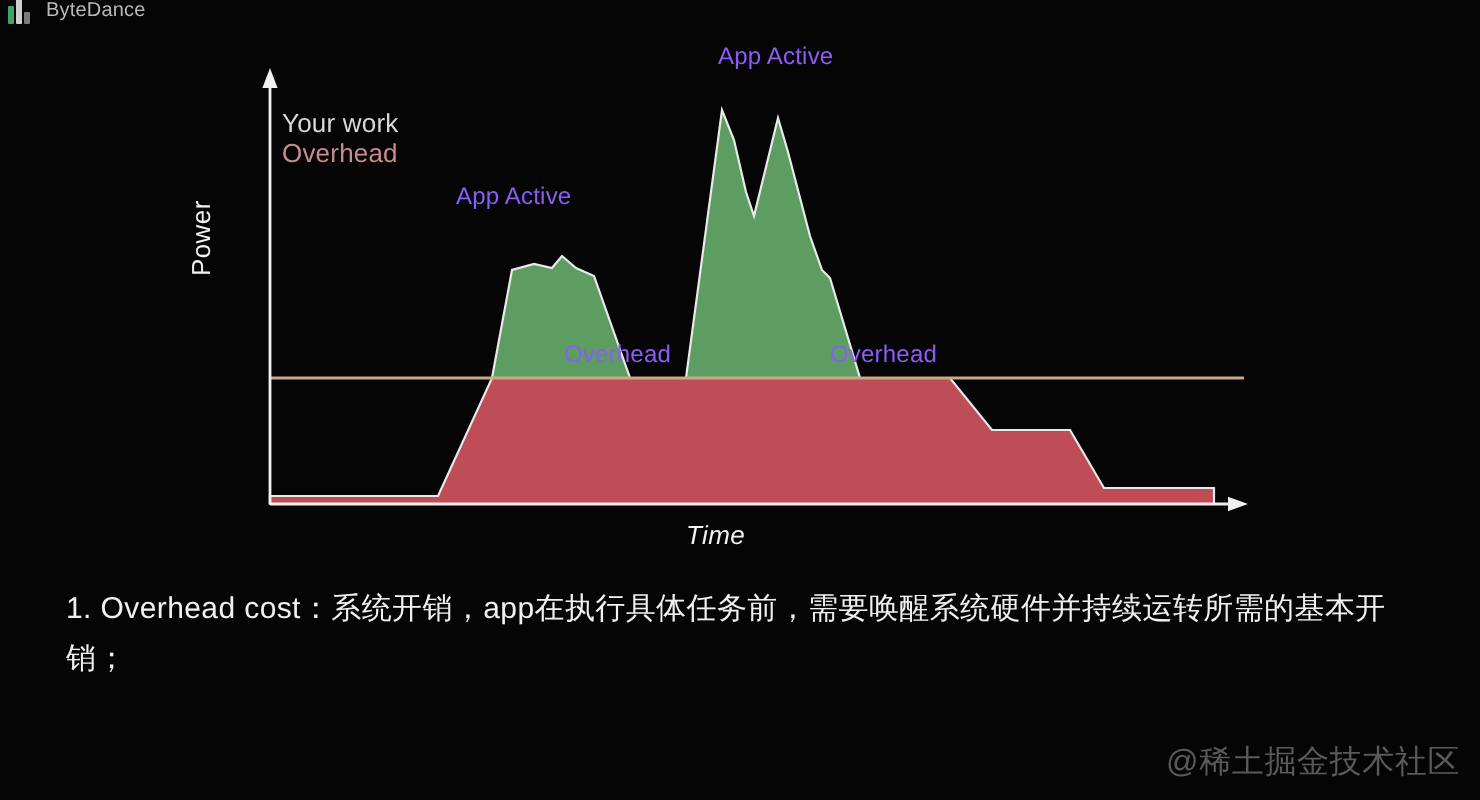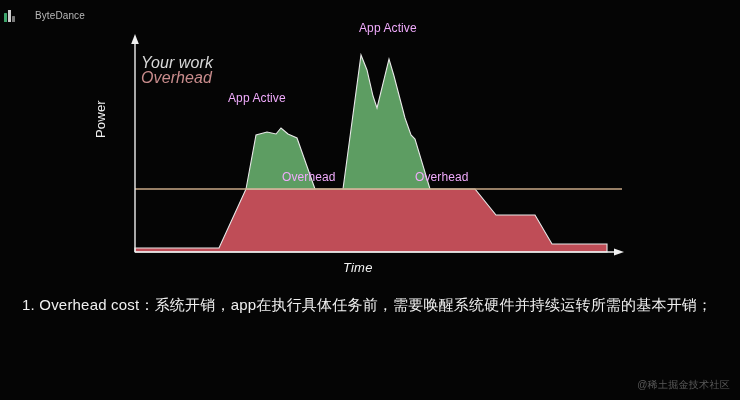--- a/index.html
+++ b/index.html
@@ -18,25 +18,24 @@
   }
 
   
   #brand-bar {
     position: absolute;
     left: 0; top: 0;
     width: 740px;
     height: 14px;
     display: flex;
     align-items: center;
-    gap: 18px;
+    gap: 6px;
     padding-left: 4px;
     box-sizing: border-box;
     overflow: hidden;
-    margin-top: 10px;
   }
   #brand-logo {
     width: 13px;
     height: 14px;
     position: relative;
     flex: 0 0 auto;
   }
   #brand-logo i {
     position: absolute;
     bottom: 2px;
@@ -83,51 +82,50 @@
   #time-axis-label {
     left: 248px;
     top: 240px;
     font-style: italic;
   }
 
   
   .chart-annotation {
     position: absolute;
     font-size: 12px;
-    color: #f0abfc;
+    color: #8b5cf6;
     white-space: nowrap;
     letter-spacing: 0.1px;
   }
   .legend-label {
     position: absolute;
-    font-size: 16px;
+    font-size: 13px;
     white-space: nowrap;
     letter-spacing: 0.1px;
-    font-style: italic;
   }
 
   
   #notes {
     position: absolute;
     left: 22px;
     top: 292px;
     width: 700px;
   }
   .note-para {
     color: #f0f0f0;
     font-size: 15px;
     line-height: 25px;
-    margin: 0 0 14px 0;
+    margin: 0 0 14px 11px;
     letter-spacing: 0.2px;
   }
   #watermark {
     position: absolute;
     right: 10px;
     bottom: 8px;
-    font-size: 10px;
+    font-size: 16px;
     color: #5a5a5a;
     white-space: nowrap;
     letter-spacing: 0.3px;
   }
 </style>
 </head>
 <body>
 
 <div id="brand-bar">
   <span id="brand-logo">

